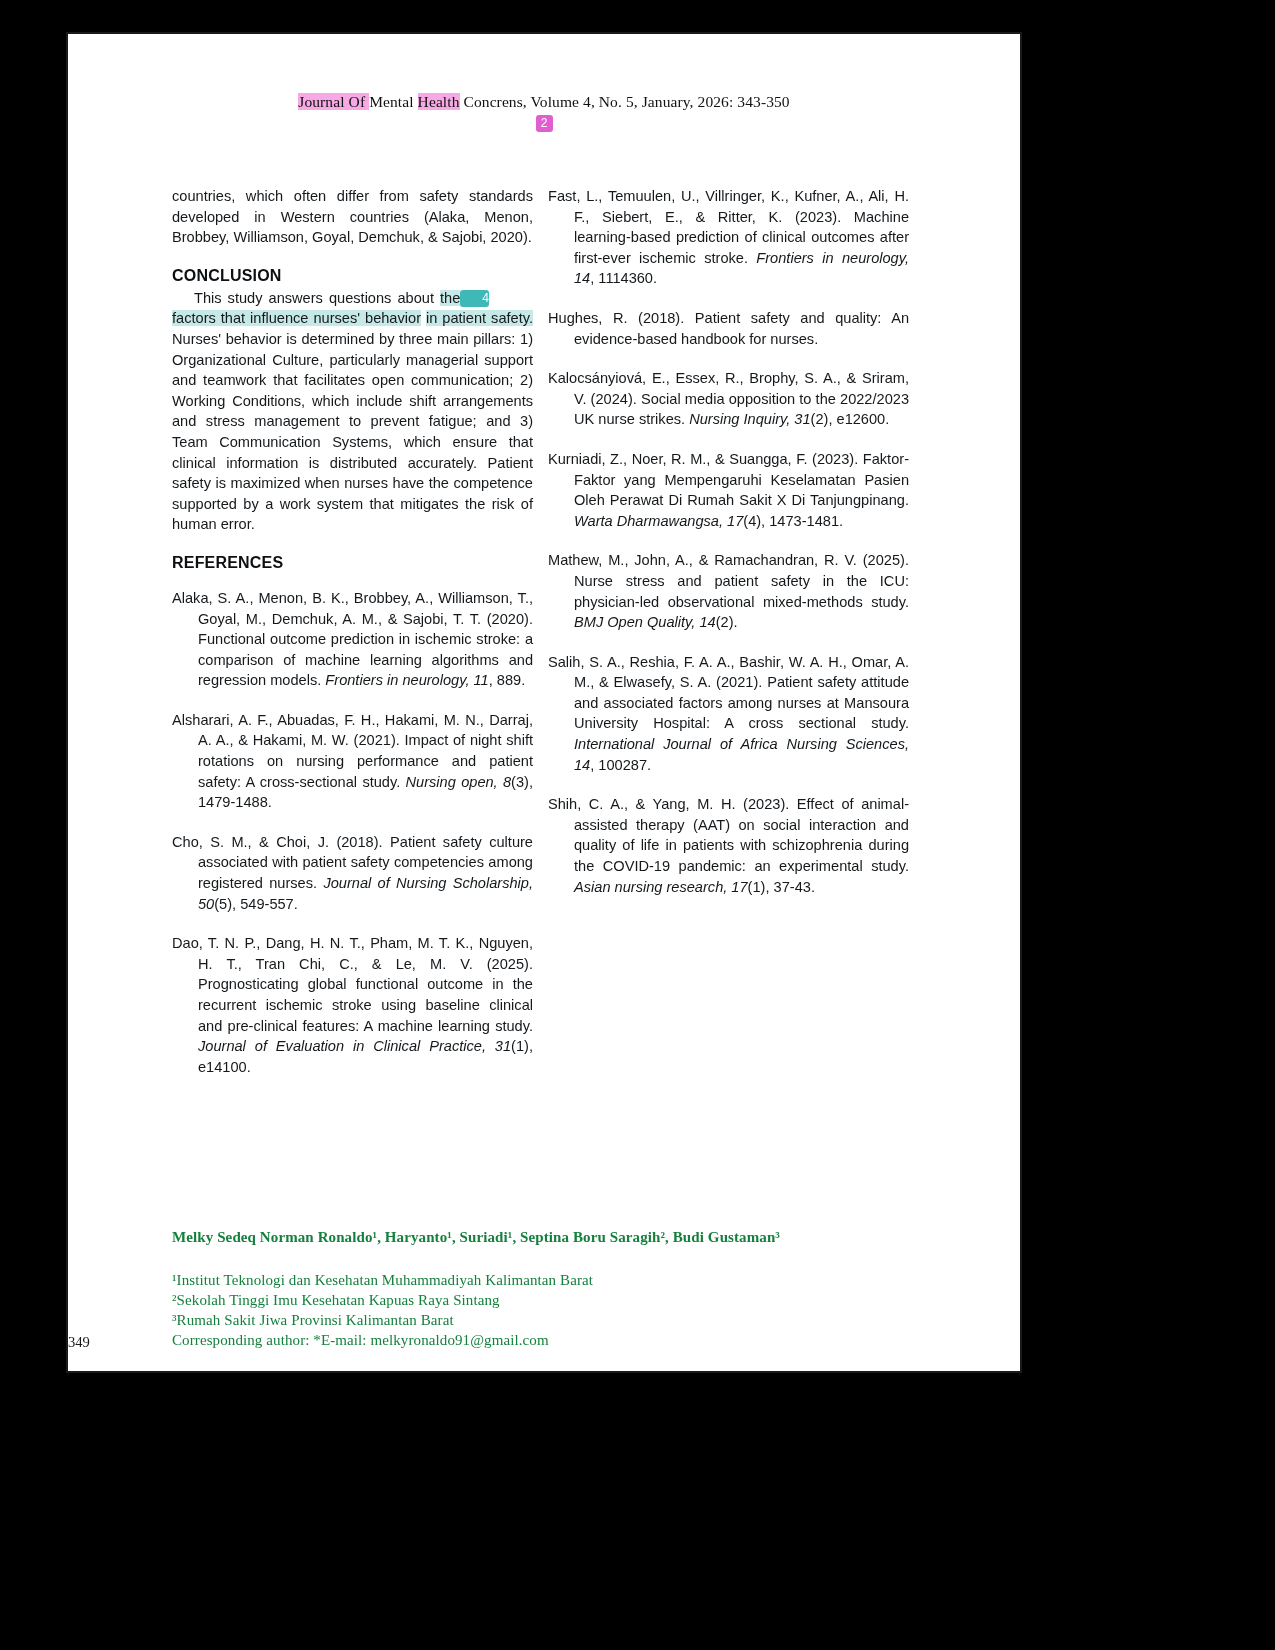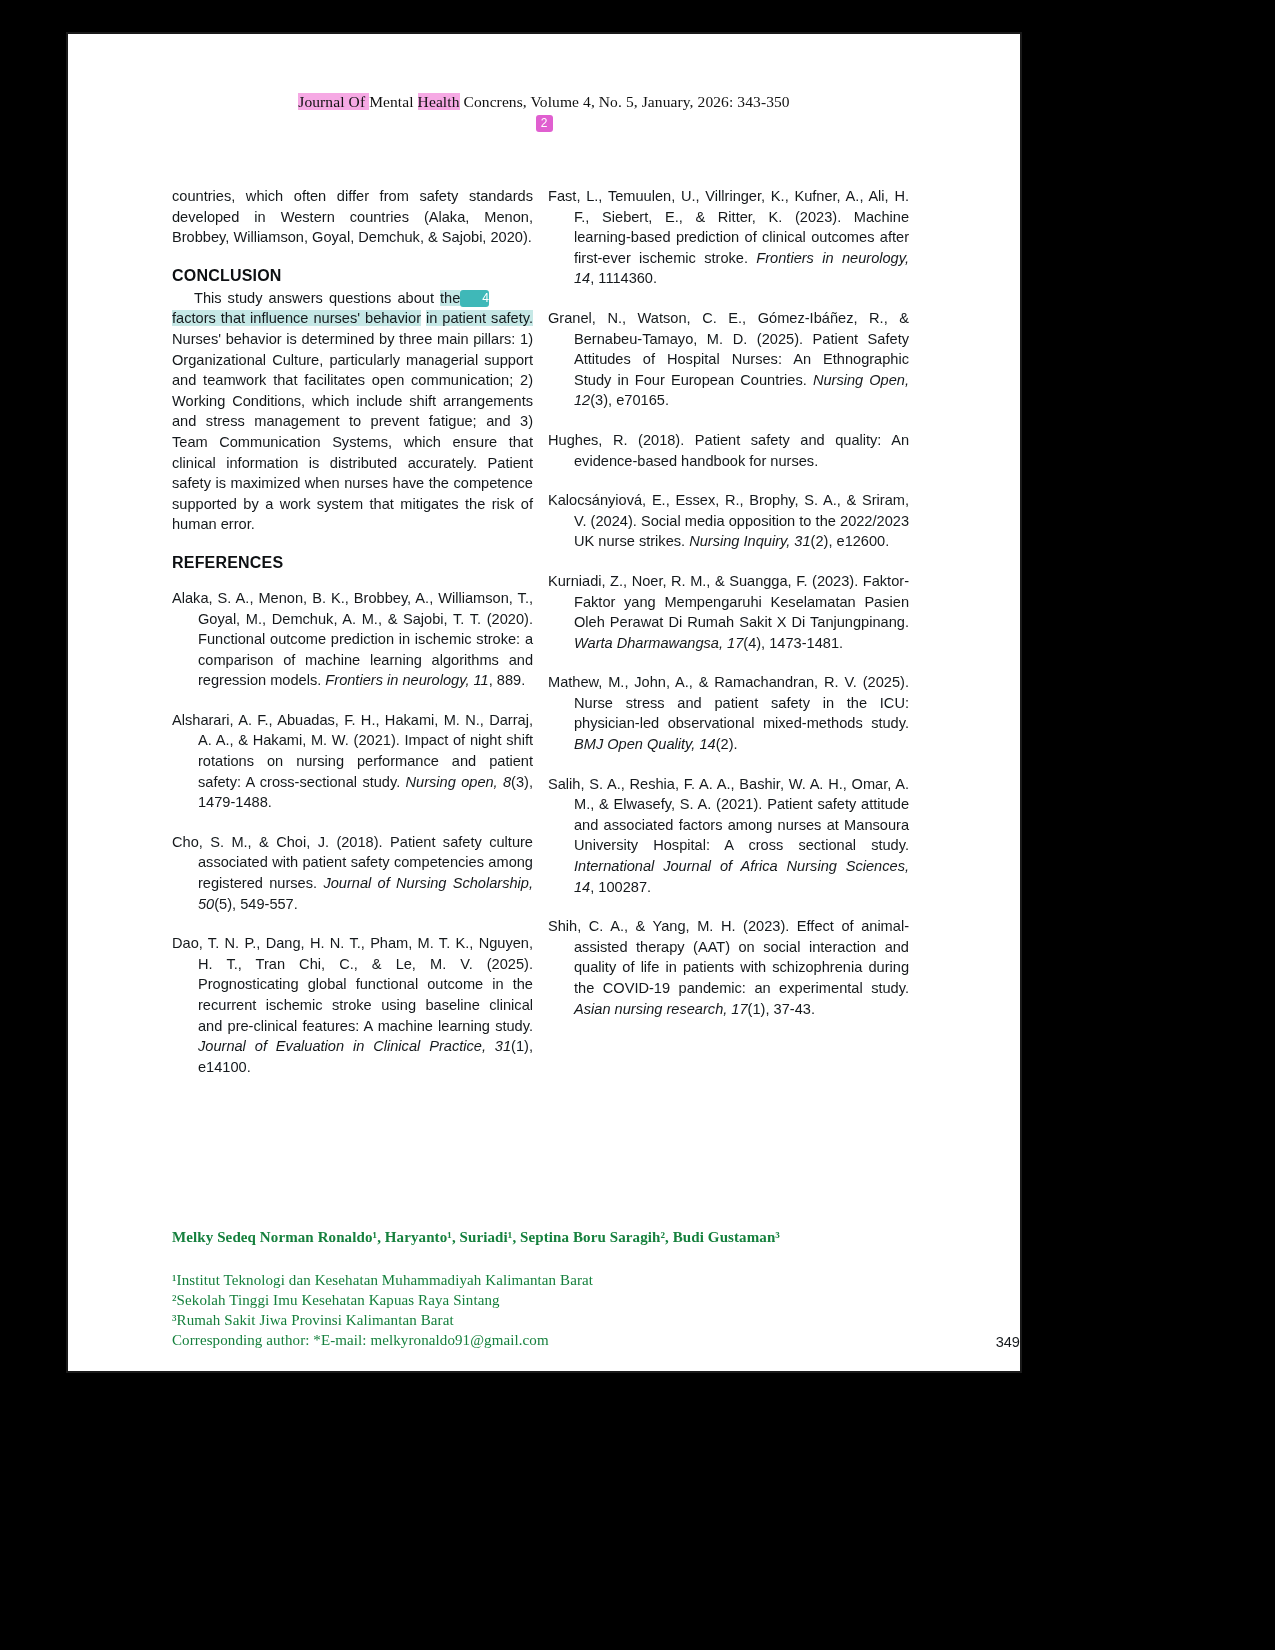--- a/index.html
+++ b/index.html
@@ -160,22 +160,22 @@
     font-size: 14.5px;
     margin-top: 22px;
     letter-spacing: .1px;
   }
 
   #page-number {
     position: absolute;
     left: 0;
     top: 1300px;
     width: 952px;
-    text-align: right;
-    font-family: Liberation Sans, sans-serif;
+    text-align: left;
+    font-family: Liberation Serif, serif;
     font-size: 14.6px;
     color: #15191c;
   }
 </style>
 </head>
 <body>
 
 <div id="scan-backdrop"></div>
 
 <div id="page-sheet">
@@ -206,21 +206,20 @@
           <p class="ref"><span>Alaka, S. A., Menon, B. K., Brobbey, A., Williamson, T., Goyal, M., Demchuk, A. M., &amp; Sajobi, T. T. (2020). Functional outcome prediction in ischemic stroke: a comparison of machine learning algorithms and regression models. </span><i>Frontiers in neurology, 11</i><span>, 889.</span></p>
           <p class="ref"><span>Alsharari, A. F., Abuadas, F. H., Hakami, M. N., Darraj, A. A., &amp; Hakami, M. W. (2021). Impact of night shift rotations on nursing performance and patient safety: A cross-sectional study. </span><i>Nursing open, 8</i><span>(3), 1479-1488.</span></p>
           <p class="ref"><span>Cho, S. M., &amp; Choi, J. (2018). Patient safety culture associated with patient safety competencies among registered nurses. </span><i>Journal of Nursing Scholarship, 50</i><span>(5), 549-557.</span></p>
           <p class="ref"><span>Dao, T. N. P., Dang, H. N. T., Pham, M. T. K., Nguyen, H. T., Tran Chi, C., &amp; Le, M. V. (2025). Prognosticating global functional outcome in the recurrent ischemic stroke using baseline clinical and pre-clinical features: A machine learning study. </span><i>Journal of Evaluation in Clinical Practice, 31</i><span>(1), e14100.</span></p>
         </div>
       </div>
 
       <div class="col" id="col-right">
         <div class="refs" style="margin-top:0">
           <p class="ref"><span>Fast, L., Temuulen, U., Villringer, K., Kufner, A., Ali, H. F., Siebert, E.,  &amp; Ritter, K. (2023). Machine learning-based prediction of clinical outcomes after first-ever ischemic stroke. </span><i>Frontiers in neurology, 14</i><span>, 1114360.</span></p>
-          <p class="ref"><span>Granel, N., Watson, C. E., Gómez-Ibáñez, R., &amp; Bernabeu-Tamayo, M. D. (2025). Patient Safety Attitudes of Hospital Nurses: An Ethnographic Study in Four European Countries. </span><i>Nursing Open, 12</i><span>(3), e70165.</span></p>
           <p class="ref"><span>Hughes, R. (2018). Patient safety and quality: An evidence-based handbook for nurses.</span><i></i><span></span></p>
           <p class="ref"><span>Kalocsányiová, E., Essex, R., Brophy, S. A., &amp; Sriram, V. (2024). Social media opposition to the 2022/2023 UK nurse strikes. </span><i>Nursing Inquiry, 31</i><span>(2), e12600.</span></p>
           <p class="ref"><span>Kurniadi, Z., Noer, R. M., &amp; Suangga, F. (2023). Faktor-Faktor yang Mempengaruhi Keselamatan Pasien Oleh Perawat Di Rumah Sakit X Di Tanjungpinang. </span><i>Warta Dharmawangsa, 17</i><span>(4), 1473-1481.</span></p>
           <p class="ref"><span>Mathew, M., John, A., &amp; Ramachandran, R. V. (2025). Nurse stress and patient safety in the ICU: physician-led observational mixed-methods study. </span><i>BMJ Open Quality, 14</i><span>(2).</span></p>
           <p class="ref"><span>Salih, S. A., Reshia, F. A. A., Bashir, W. A. H., Omar, A. M., &amp; Elwasefy, S. A. (2021). Patient safety attitude and associated factors among nurses at Mansoura University Hospital: A cross sectional study. </span><i>International Journal of Africa Nursing Sciences, 14</i><span>, 100287.</span></p>
           <p class="ref"><span>Shih, C. A., &amp; Yang, M. H. (2023). Effect of animal-assisted therapy (AAT) on social interaction and quality of life in patients with schizophrenia during the COVID-19 pandemic: an experimental study. </span><i>Asian nursing research, 17</i><span>(1), 37-43.</span></p>
         </div>
       </div>
     </div>
 

